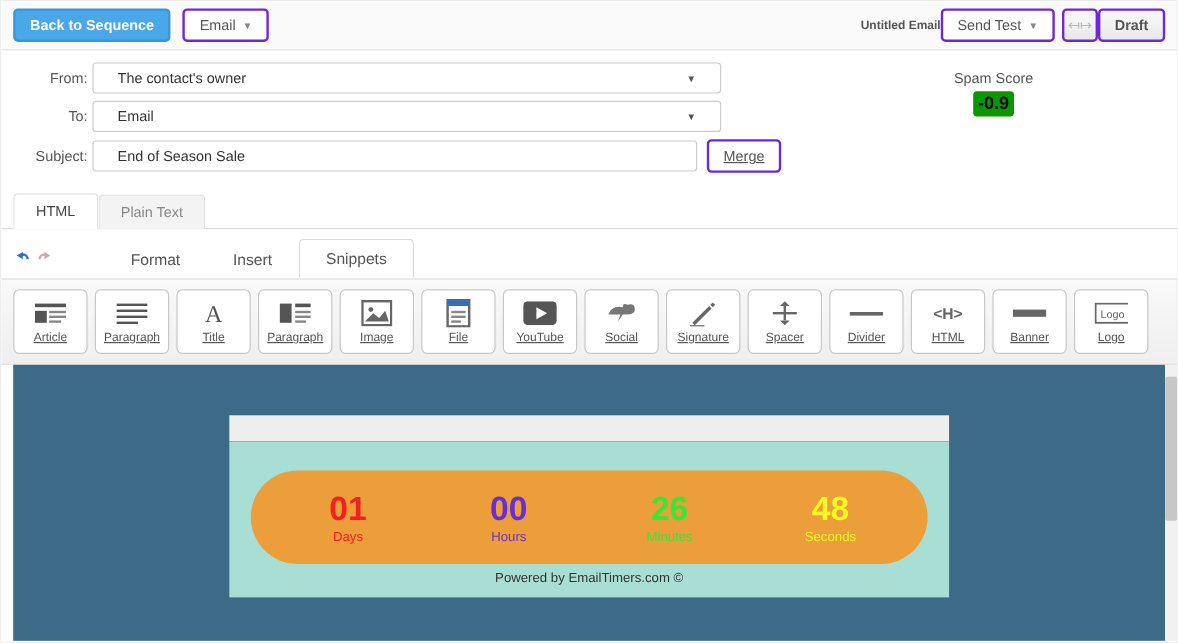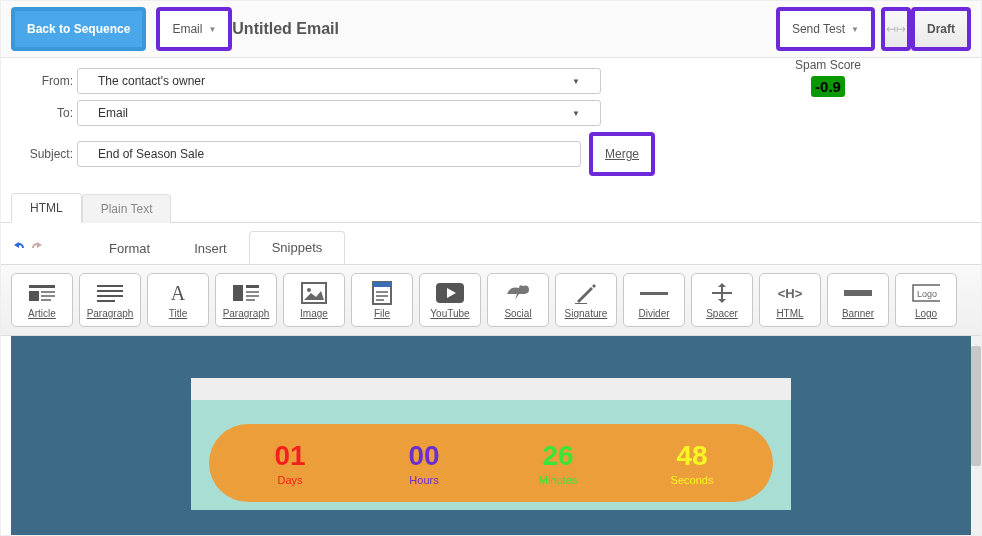--- a/index.html
+++ b/index.html
@@ -18,47 +18,47 @@
   display: flex;
   align-items: center;
   padding: 6px 10px;
   border-bottom: 1px solid #e5e5e5;
   background: #fafafa;
 }
 .btn {
   display: inline-flex;
   align-items: center;
   justify-content: center;
-  height: 44px;
+  height: 28px;
   padding: 0 12px;
-  border: 4px solid #6d28d9;
+  border: 2px solid #6d28d9;
   border-radius: 4px;
   background: #fff;
   color: #555;
   font-size: 12px;
   cursor: pointer;
 }
 .btn-blue {
   background: #4aa7ea;
   border-color: #3a97da;
   color: #fff;
   font-weight: 600;
 }
 .btn-caret::after {
   content: "▼";
   font-size: 8px;
   margin-left: 6px;
   color: #888;
 }
 .topbar-title {
   flex: 1;
-  text-align: left;
+  text-align: right;
   font-weight: 600;
   color: #555;
-  font-size: 16px;
+  font-size: 10px;
 }
 .btn-draft {
   background: linear-gradient(#f9f9f9,#e9e9e9);
   font-weight: 600;
 }
 .btn-arrows {
   width: 30px;
   padding: 0;
   color: #bbb;
   font-size: 12px;
@@ -93,21 +93,21 @@
   display: flex;
   align-items: center;
   justify-content: space-between;
 }
 .sel::after { content: "▼"; font-size: 8px; color: #555; }
 .tin { width: 504px; }
 .merge-btn { margin-left: 8px; text-decoration: underline; }
 .spam {
   position: absolute;
   right: 120px;
-  top: 0;
+  top: 16px;
   text-align: center;
 }
 .spam-label { font-size: 12px; color: #555; margin-bottom: 4px; }
 .spam-badge {
   display: inline-block;
   background: #0a9800;
   color: #000000;
   font-weight: 600;
   font-size: 15px;
   padding: 2px 4px;
@@ -388,36 +388,36 @@
         <svg width="26" height="24">
           <path d="M4 20 L18 6 L20 8 L6 22 Z" fill="#666"></path>
           <path d="M19 5 L21 3 L23 5 L21 7 Z" fill="#666"></path>
           <rect x="2" y="22" width="12" height="1" fill="#666"></rect>
         </svg>
       </div>
       <div class="lb">Signature</div>
     </div>
     <div class="snip">
       <div class="ic">
-        <svg width="28" height="10">
-          <rect x="0" y="4" width="28" height="3" fill="#666"></rect>
-        </svg>
-      </div>
-      <div class="lb">Divider</div>
-    </div>
-    <div class="snip">
-      <div class="ic">
         <svg width="24" height="24">
           <path d="M12 2 L8 6 L16 6 Z" fill="#666"></path>
           <rect x="11" y="6" width="2" height="12" fill="#666"></rect>
           <path d="M12 22 L8 18 L16 18 Z" fill="#666"></path>
           <rect x="2" y="11" width="20" height="2" fill="#666"></rect>
         </svg>
       </div>
       <div class="lb">Spacer</div>
+    </div>
+    <div class="snip">
+      <div class="ic">
+        <svg width="28" height="10">
+          <rect x="0" y="4" width="28" height="3" fill="#666"></rect>
+        </svg>
+      </div>
+      <div class="lb">Divider</div>
     </div>
     <div class="snip">
       <div class="ic">
         <svg width="28" height="18">
           <text x="14" y="14" text-anchor="middle" font-size="13" font-weight="700" fill="#666">&lt;H&gt;</text>
         </svg>
       </div>
       <div class="lb">HTML</div>
     </div>
     <div class="snip">
@@ -455,19 +455,20 @@
         </div>
         <div class="unit c-min">
           <div class="num">26</div>
               <div class="lab">Minutes</div>
         </div>
         <div class="unit c-sec">
           <div class="num">48</div>
               <div class="lab">Seconds</div>
         </div>
       </div>
+      <div class="powered">Powered by EmailTimers.com ©</div>
     </div>
   </div>
 </div>
 <div class="scrollbar-v" style="position:absolute;right:0;top:0;height:230px">
   <div class="scrollbar-thumb"></div>
 </div>
 </div>
 
 </body></html>

